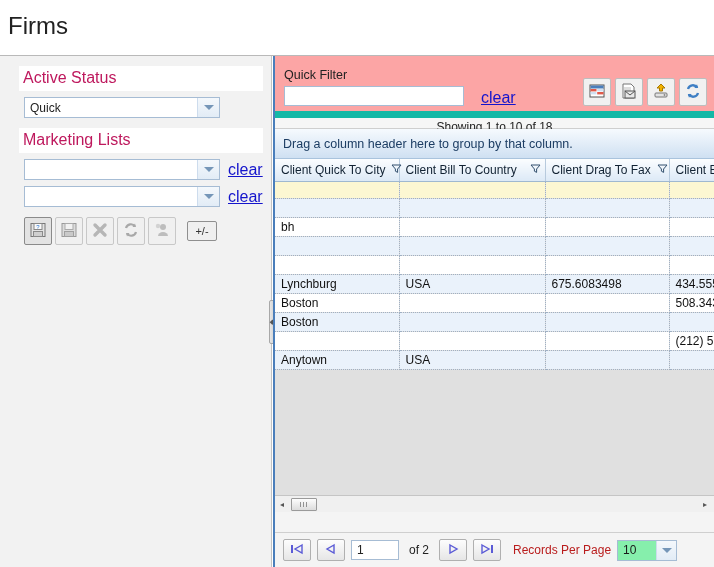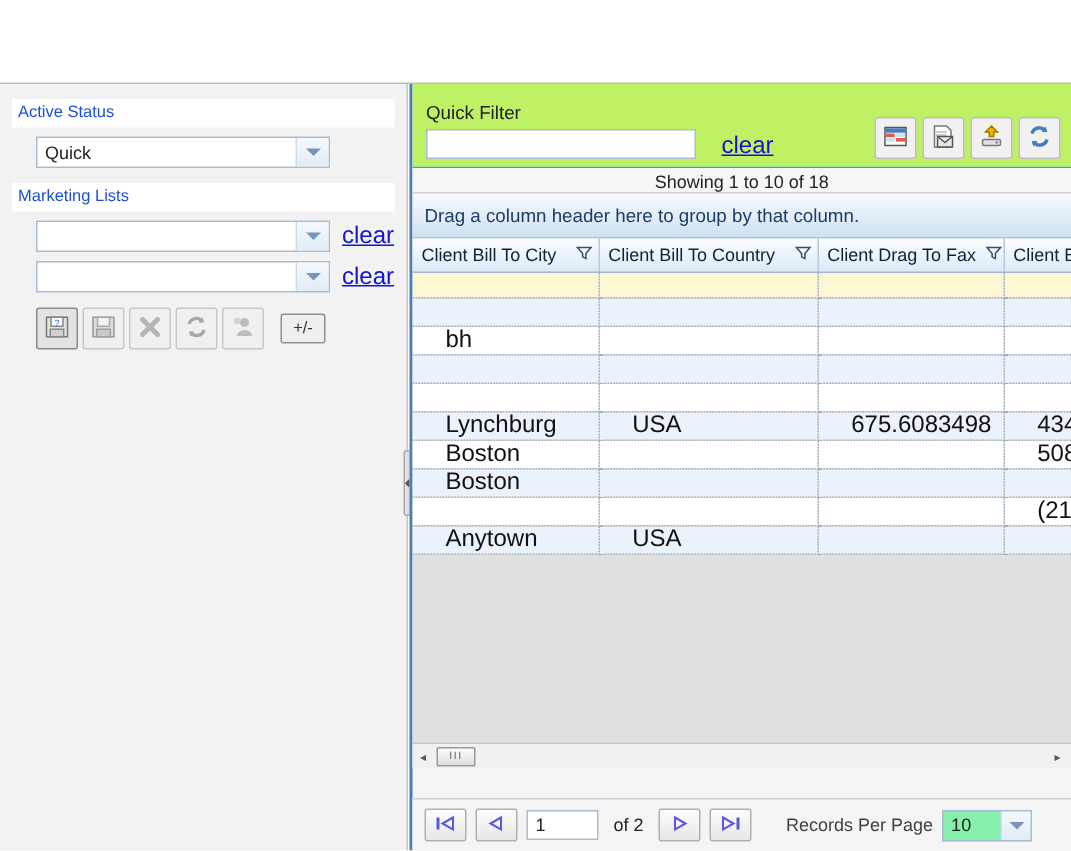--- a/index.html
+++ b/index.html
@@ -26,25 +26,25 @@
   }
 
   
   .sidebar {
     position: absolute; left: 0; top: 56px;
     width: 272px; height: 511px;
     background: #f2f2f2;
     border-right: 1px solid #c3c3c3;
   }
   .sec-label {
-    margin: 10px 8px 0 8px;
+    margin: 10px 8px 0 19px;
     background: #ffffff;
     padding: 3px 4px 4px 4px;
-    font-size: 11px;
-    color: #1d4ed8;
+    font-size: 16px;
+    color: #be185d;
   }
   .ctl-row { display: flex; align-items: center; margin: 6px 0 0 24px; }
   .combo {
     position: relative;
     width: 196px; height: 21px;
     background: #fff;
     border: 1px solid #a6bcd4;
     display: flex; align-items: center;
   }
   .combo .val {
@@ -80,37 +80,37 @@
     font-size: 11px; color: #333;
   }
 
   
   .rightpanel {
     position: absolute; left: 273px; top: 56px;
     width: 441px; height: 511px;
     background: #f4f4f4;
     border-left: 2px solid #4a7ebb;
   }
-  .qf-block { position: relative; height: 55px; background: #bef264; padding-left: 32px; }
+  .qf-block { position: relative; height: 55px; background: #fca5a5; padding-left: 32px; }
   .qf-label { position: absolute; left: 9px; top: 12px; font-size: 12.5px; color: #222; }
   .qf-input {
     position: absolute; left: 9px; top: 30px; width: 180px; height: 20px;
     border: 1px solid #a6bcd4; background: #fff;
   }
   .qf-clear { position: absolute; left: 198px; top: 33px; }
   .qf-tools { position: absolute; right: 7px; top: 22px; display: flex; gap: 4px; }
   .tbtn {
     width: 28px; height: 28px; border: 1px solid #bdbdbd; background: #f1f1f1;
     display: flex; align-items: center; justify-content: center; border-radius: 2px;
   }
 
   .showing {
     height: 18px; line-height: 18px; text-align: center;
     font-size: 12px; color: #222;
-    background: #f6f6f6; border-top: 1px solid #14b8a6; border-bottom: 1px solid #cfcfcf;
+    background: #f6f6f6; border-top: 7px solid #14b8a6; border-bottom: 1px solid #cfcfcf;
   }
 
   
   .grid-wrap { position: relative; height: 383px; overflow: hidden; background: #e0e0e0; }
   .groupbar {
     height: 30px; line-height: 30px; padding-left: 8px;
     font-size: 12.5px; color: #1c3d63;
     background: linear-gradient(#f6fafe, #cfe0f2);
     border-bottom: 1px solid #a9c3dd;
   }
@@ -120,22 +120,22 @@
     background: linear-gradient(#fbfdff, #dce9f6);
     border-right: 1px solid #b7cadd;
     border-bottom: 1px solid #9fb8d0;
     font-weight: normal; font-size: 12px; color: #123;
     text-align: left; padding: 0 4px 0 6px;
     white-space: nowrap;
   }
   th .thin { display: flex; align-items: center; justify-content: space-between; gap: 6px; }
   .funnel { flex: none; }
   table.grid td {
-    height: 19px; font-size: 16px; color: #111;
-    padding: 0 22px; white-space: nowrap; overflow: hidden;
+    height: 19px; font-size: 12px; color: #111;
+    padding: 0 6px; white-space: nowrap; overflow: hidden;
     border-right: 1px dotted #9fb0c4;
     border-bottom: 1px dotted #9fb0c4;
   }
   tr.filterrow td { background: #fcf7d2; height: 17px; }
   tr.even td { background: #ffffff; }
   tr.odd td  { background: #eaf2fb; }
 
   
   .hscroll {
     position: absolute; left: 0; bottom: 0; width: 439px; height: 17px;
@@ -162,21 +162,21 @@
   .pbtn {
     width: 28px; height: 22px; border: 1px solid #b0b0b0;
     background: linear-gradient(#fdfdfd, #e6e6e6);
     display: flex; align-items: center; justify-content: center; border-radius: 2px;
   }
   .pagenum {
     width: 48px; height: 20px; border: 1px solid #a6bcd4; background: #fff;
     font-size: 12px; padding-left: 5px; line-height: 19px; color: #222;
   }
   .oflabel { font-size: 12px; color: #222; margin: 0 4px; }
-  .rpp-label { font-size: 12px; color: #404040; margin-left: 17px; }
+  .rpp-label { font-size: 12px; color: #b91c1c; margin-left: 6px; }
   .rpp { position: relative; width: 60px; height: 21px; border: 1px solid #a6bcd4;
          background: #86efac; display: flex; align-items: center; }
   .rpp .val { padding-left: 5px; font-size: 12px; }
   .rpp .arrowbox { position: absolute; right: 0; top: 0; bottom: 0; width: 20px;
       background: linear-gradient(#f4f8fc, #e2ecf6); border-left: 1px solid #cddced;
       display: flex; align-items: center; justify-content: center; }
 
   
   .splitter {
     position: absolute; left: 269px; top: 300px;
@@ -185,20 +185,21 @@
     border: 1px solid #a8a8a8; border-radius: 2px;
     display: flex; align-items: center; justify-content: center;
     font-size: 7px; color: #555;
   }
 </style>
 </head>
 <body>
 
 <div id="app">
 
+  <div class="page-title">Firms</div>
   <div class="title-rule"></div>
 
   <div class="sidebar">
 
     <div class="sec-label">Active Status</div>
     <div class="ctl-row">
       <div class="combo">
         <span class="val">Quick</span>
         <span class="arrowbox">
             <i class="caret"></i>
@@ -350,21 +351,21 @@
         <colgroup>
           <col style="width:124px">
             <col style="width:146px">
             <col style="width:124px">
             <col style="width:166px">
         </colgroup>
         <thead>
           <tr>
             <th>
               <span class="thin">
-                <span>Client Bill To City</span>
+                <span>Client Quick To City</span>
                 <span class="funnel">
                   <svg width="11" height="11" viewBox="0 0 11 11">
                       <path d="M1 2 h9 l-3.4 4 v3.4 l-2.2 -1.2 v-2.2 z" fill="none" stroke="#33506e" stroke-width="1"></path>
                     </svg>
                 </span>
               </span>
             </th>
             <th>
               <span class="thin">
                 <span>Client Bill To Country</span>

